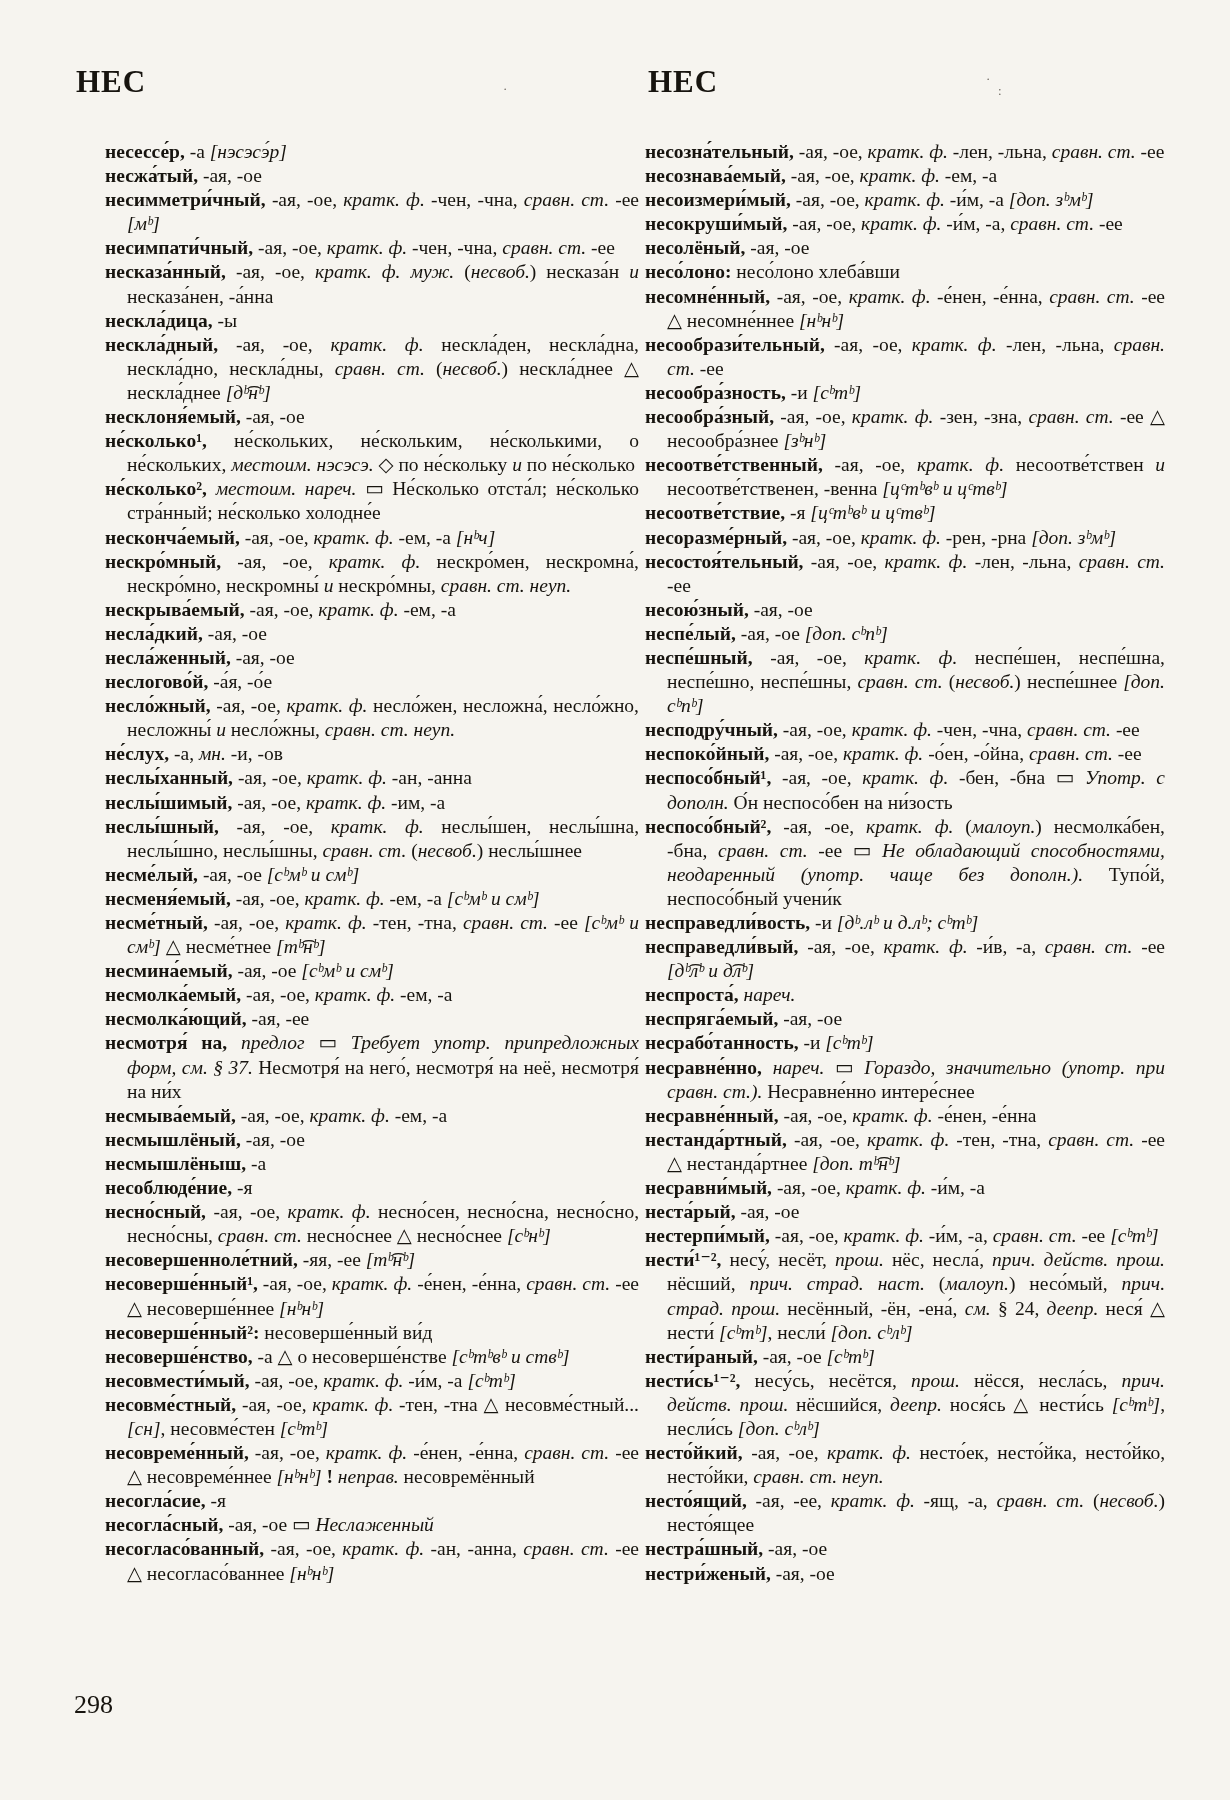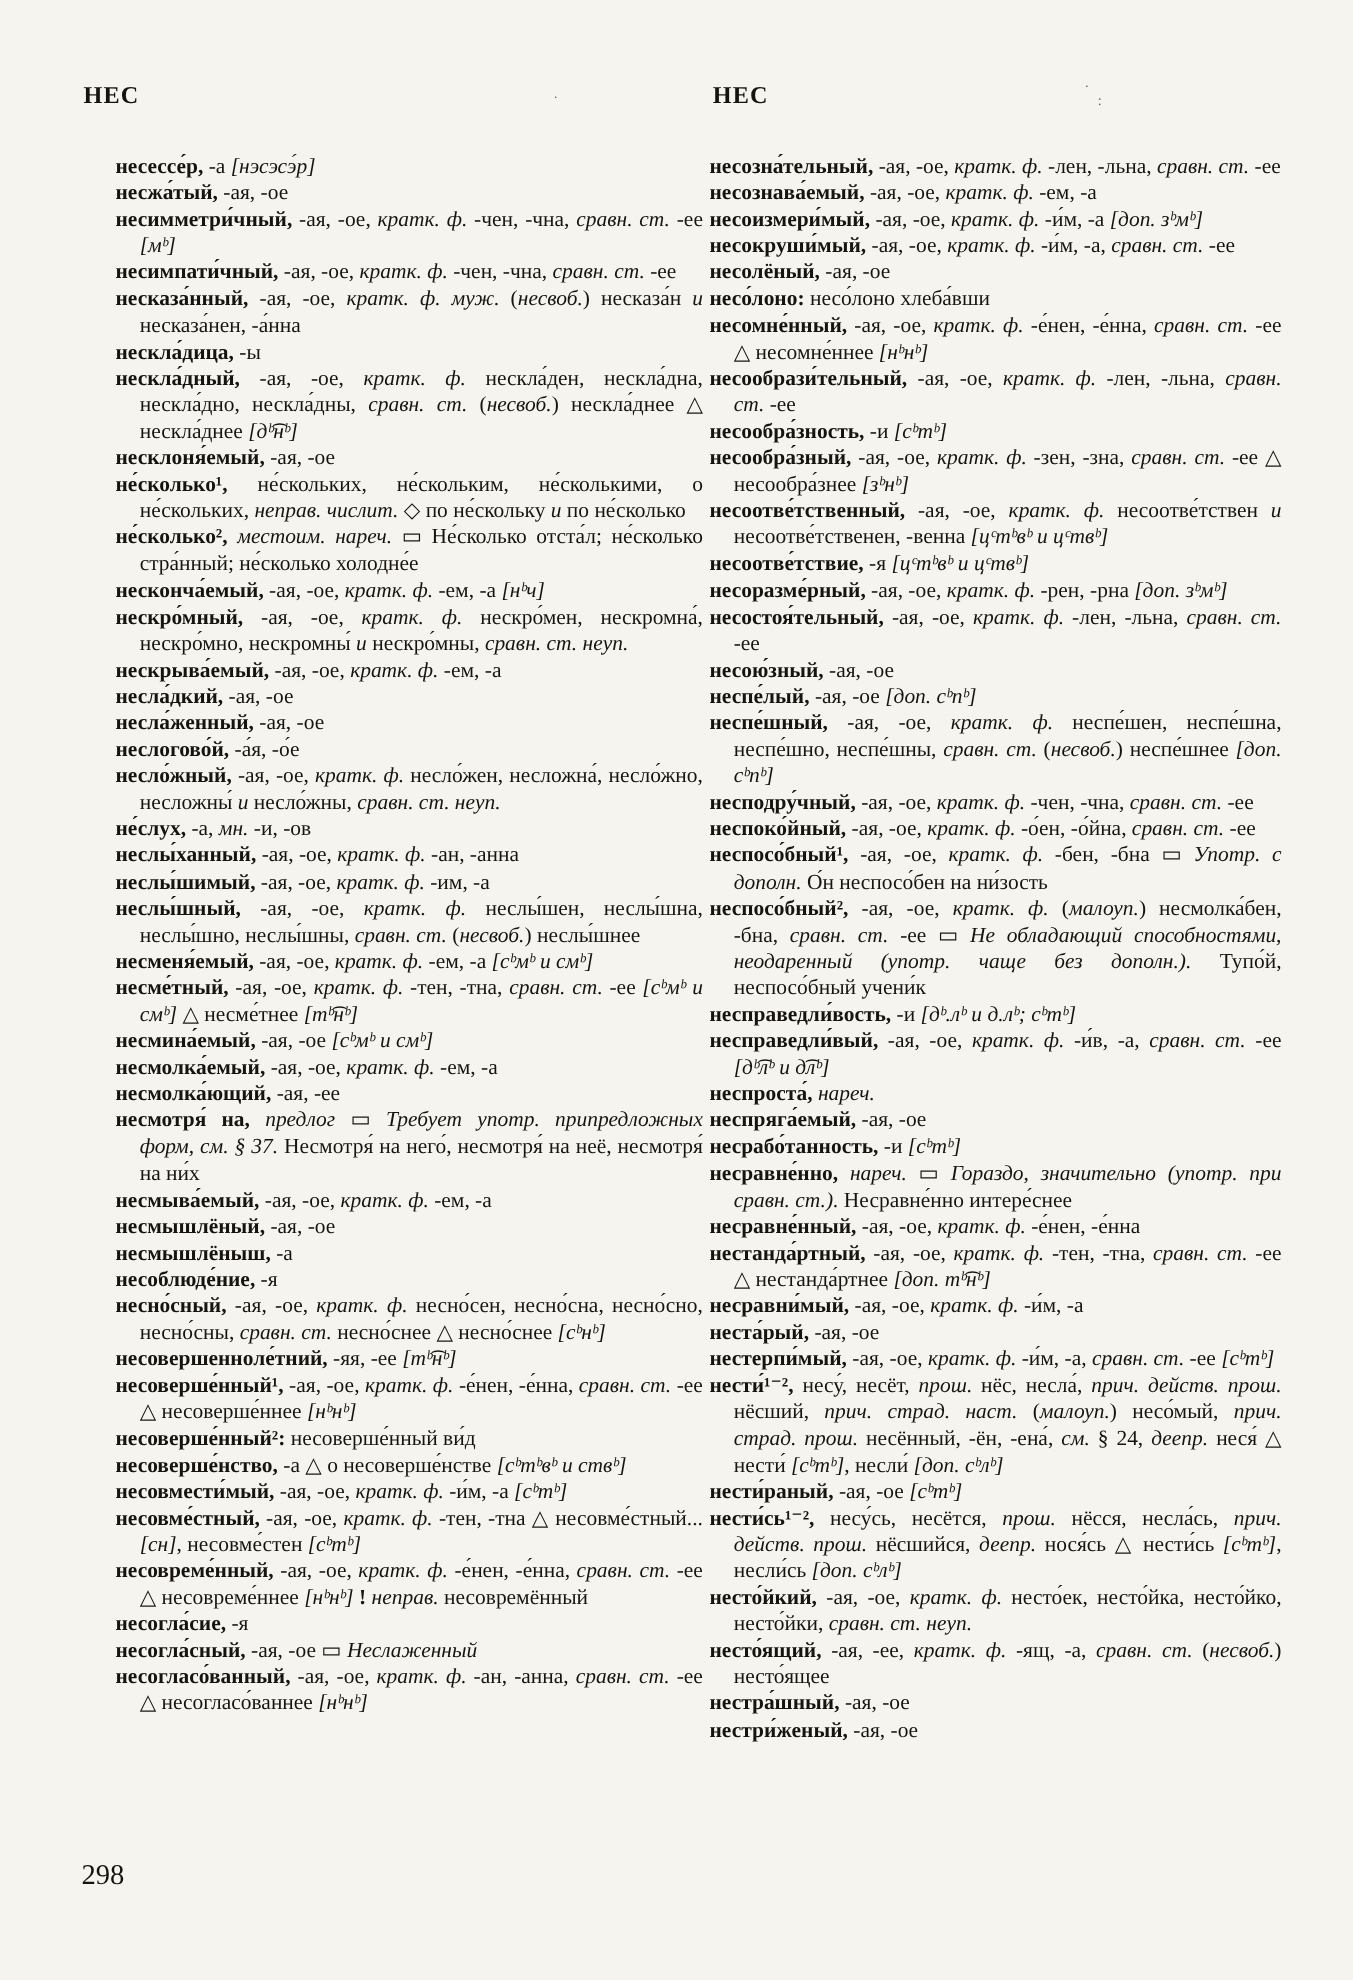--- a/index.html
+++ b/index.html
@@ -5,22 +5,22 @@
   html,body{margin:0;padding:0;}
   body{
     width:1230px;height:1800px;
     background:#f6f4ef;
     color:#17140f;
     font-family:"Liberation Serif","DejaVu Serif",serif;
     position:relative;
     overflow:hidden;
   }
   .hdr{
-    position:absolute;top:74px;
-    font-size:22px;font-weight:bold;letter-spacing:1px;
+    position:absolute;top:64px;
+    font-size:31px;font-weight:bold;letter-spacing:1px;
   }
   #hdr-left{left:76px;}
   #hdr-right{left:648px;}
   .col{
     position:absolute;top:140px;
     font-size:19.5px;line-height:24.1px;
     text-align:justify;
   }
   #col-left{left:76px;width:534px;margin-left:29px;}
   #col-right{left:645px;width:520px;}
@@ -48,33 +48,34 @@
 
 <div class="col" id="col-left">
     <p class="entry"><span class="hw">несессе́р,</span><span> -а </span><span class="it">[нэсэсэ́р]</span></p>
     <p class="entry"><span class="hw">несжа́тый,</span><span> -ая, -ое</span></p>
     <p class="entry"><span class="hw">несимметри́чный,</span><span> -ая, -ое, </span><span class="it">кратк. ф.</span><span> -чен, -чна, </span><span class="it">сравн. ст.</span><span> -ее </span><span class="it">[мᵇ]</span></p>
     <p class="entry"><span class="hw">несимпати́чный,</span><span> -ая, -ое, </span><span class="it">кратк. ф.</span><span> -чен, -чна, </span><span class="it">сравн. ст.</span><span> -ее</span></p>
     <p class="entry"><span class="hw">несказа́нный,</span><span> -ая, -ое, </span><span class="it">кратк. ф. муж.</span><span> (</span><span class="it">несвоб.</span><span>) несказа́н </span><span class="it">и</span><span> несказа́нен, -а́нна</span></p>
     <p class="entry"><span class="hw">нескла́дица,</span><span> -ы</span></p>
     <p class="entry"><span class="hw">нескла́дный,</span><span> -ая, -ое, </span><span class="it">кратк. ф.</span><span> нескла́ден, нескла́дна, нескла́дно, нескла́дны, </span><span class="it">сравн. ст.</span><span> (</span><span class="it">несвоб.</span><span>) нескла́днее △ нескла́днее </span><span class="it">[дᵇ͡нᵇ]</span></p>
     <p class="entry"><span class="hw">несклоня́емый,</span><span> -ая, -ое</span></p>
-    <p class="entry"><span class="hw">не́сколько¹,</span><span> не́скольких, не́скольким, не́сколькими, о не́скольких, </span><span class="it">неправ. числит.</span><span> ◇ по не́скольку </span><span class="it">и</span><span> по не́сколько</span></p>
+    <p class="entry"><span class="hw">не́сколько¹,</span><span> не́скольких, не́скольким, не́сколькими, о не́скольких, </span><span class="it">местоим. нэсэсэ.</span><span> ◇ по не́скольку </span><span class="it">и</span><span> по не́сколько</span></p>
     <p class="entry"><span class="hw">не́сколько²,</span><span> </span><span class="it">местоим. нареч.</span><span> ▭ Не́сколько отста́л; не́сколько стра́нный; не́сколько холодне́е</span></p>
     <p class="entry"><span class="hw">несконча́емый,</span><span> -ая, -ое, </span><span class="it">кратк. ф.</span><span> -ем, -а </span><span class="it">[нᵇч]</span></p>
     <p class="entry"><span class="hw">нескро́мный,</span><span> -ая, -ое, </span><span class="it">кратк. ф.</span><span> нескро́мен, нескромна́, нескро́мно, нескромны́ </span><span class="it">и</span><span> нескро́мны, </span><span class="it">сравн. ст. неуп.</span></p>
     <p class="entry"><span class="hw">нескрыва́емый,</span><span> -ая, -ое, </span><span class="it">кратк. ф.</span><span> -ем, -а</span></p>
     <p class="entry"><span class="hw">несла́дкий,</span><span> -ая, -ое</span></p>
     <p class="entry"><span class="hw">несла́женный,</span><span> -ая, -ое</span></p>
     <p class="entry"><span class="hw">неслогово́й,</span><span> -а́я, -о́е</span></p>
     <p class="entry"><span class="hw">несло́жный,</span><span> -ая, -ое, </span><span class="it">кратк. ф.</span><span> несло́жен, несложна́, несло́жно, несложны́ </span><span class="it">и</span><span> несло́жны, </span><span class="it">сравн. ст. неуп.</span></p>
     <p class="entry"><span class="hw">не́слух,</span><span> -а, </span><span class="it">мн.</span><span> -и, -ов</span></p>
     <p class="entry"><span class="hw">неслы́ханный,</span><span> -ая, -ое, </span><span class="it">кратк. ф.</span><span> -ан, -анна</span></p>
     <p class="entry"><span class="hw">неслы́шимый,</span><span> -ая, -ое, </span><span class="it">кратк. ф.</span><span> -им, -а</span></p>
     <p class="entry"><span class="hw">неслы́шный,</span><span> -ая, -ое, </span><span class="it">кратк. ф.</span><span> неслы́шен, неслы́шна, неслы́шно, неслы́шны, </span><span class="it">сравн. ст.</span><span> (</span><span class="it">несвоб.</span><span>) неслы́шнее</span></p>
+    <p class="entry"><span class="hw">несме́лый,</span><span> -ая, -ое </span><span class="it">[сᵇмᵇ и смᵇ]</span></p>
     <p class="entry"><span class="hw">несменя́емый,</span><span> -ая, -ое, </span><span class="it">кратк. ф.</span><span> -ем, -а </span><span class="it">[сᵇмᵇ и смᵇ]</span></p>
     <p class="entry"><span class="hw">несме́тный,</span><span> -ая, -ое, </span><span class="it">кратк. ф.</span><span> -тен, -тна, </span><span class="it">сравн. ст.</span><span> -ее </span><span class="it">[сᵇмᵇ и смᵇ]</span><span> △ несме́тнее </span><span class="it">[тᵇ͡нᵇ]</span></p>
     <p class="entry"><span class="hw">несмина́емый,</span><span> -ая, -ое </span><span class="it">[сᵇмᵇ и смᵇ]</span></p>
     <p class="entry"><span class="hw">несмолка́емый,</span><span> -ая, -ое, </span><span class="it">кратк. ф.</span><span> -ем, -а</span></p>
     <p class="entry"><span class="hw">несмолка́ющий,</span><span> -ая, -ее</span></p>
     <p class="entry"><span class="hw">несмотря́ на,</span><span> </span><span class="it">предлог</span><span> ▭ </span><span class="it">Требует употр. припредложных форм, см. § 37.</span><span> Несмотря́ на него́, несмотря́ на неё, несмотря́ на ни́х</span></p>
     <p class="entry"><span class="hw">несмыва́емый,</span><span> -ая, -ое, </span><span class="it">кратк. ф.</span><span> -ем, -а</span></p>
     <p class="entry"><span class="hw">несмышлёный,</span><span> -ая, -ое</span></p>
     <p class="entry"><span class="hw">несмышлёныш,</span><span> -а</span></p>
     <p class="entry"><span class="hw">несоблюде́ние,</span><span> -я</span></p>

